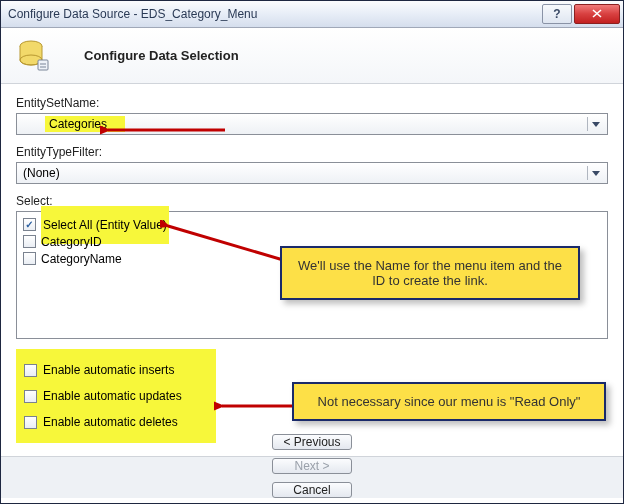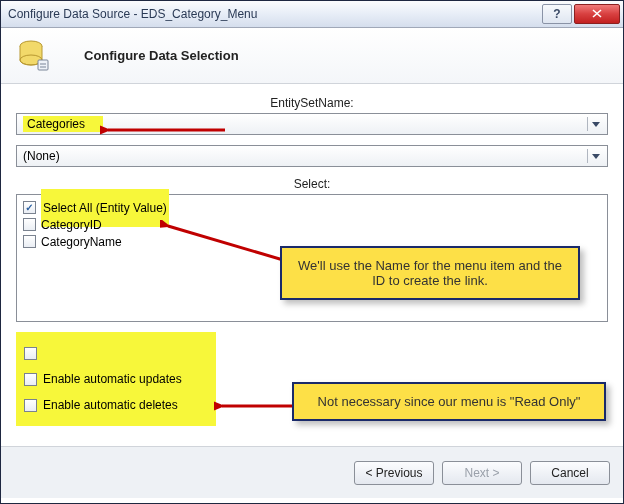--- a/index.html
+++ b/index.html
@@ -11,36 +11,36 @@
 .titlebar .btn { width: 30px; height: 20px; border: 1px solid #8a93a6; background: linear-gradient(#f7f9fc,#dfe6f1); display: flex; align-items: center; justify-content: center; border-radius: 2px; margin-left: 2px; }
 .titlebar .btn.close { width: 46px; background: linear-gradient(#f07a7a,#d84040 50%,#c22020); border-color: #8a2020; color: #fff; }
 .titlebar .btn.help { color: #3a4a66; font-weight: bold; }
 
 .header { height: 56px; border-bottom: 1px solid #d0d4da; display: flex; align-items: center; padding: 0 16px; gap: 32px; background: linear-gradient(#fff,#f4f6f9); }
 .header .icon-box { width: 36px; height: 36px; position: relative; }
 .header h2 { font-size: 13px; font-weight: bold; color: #222; }
 
 .content { padding: 12px 16px 8px 16px; }
 
-.field-label { font-size: 12px; color: #222; margin-bottom: 3px; display: block; text-align: center; }
+.field-label { font-size: 12px; color: #222; margin-bottom: 3px; display: block; }
 .dropdown { width: 100%; height: 22px; border: 1px solid #8a8f98; background: linear-gradient(#fff,#eef1f5); display: flex; align-items: center; padding: 0 6px; position: relative; margin-bottom: 10px; }
 .dropdown .arrow { position: absolute; right: 4px; top: 3px; width: 16px; height: 14px; border-left: 1px solid #b0b6c0; display: flex; align-items: center; justify-content: center; }
 .dropdown .arrow svg { width: 8px; height: 5px; }
-.dd1 .val { background: #f7f73a; padding: 1px 4px; display: inline-block; min-width: 80px; }
+.dd1 .val { background: #f7f73a; padding: 1px 4px; display: inline-block; min-width: 80px; margin-left: 22px; }
 
 .select-box { border: 1px solid #8a8f98; background: #fff; height: 128px; padding: 4px 6px; margin-bottom: 10px; }
 .select-box .row { display: flex; align-items: center; gap: 5px; height: 17px; font-size: 12px; }
 .select-box .row.first .lbl { background: #f7f73a; padding: 12px 2px; }
 .cbx { width: 13px; height: 13px; border: 1px solid #7a828f; background: linear-gradient(#fff,#eaeef4); display: inline-flex; align-items: center; justify-content: center; }
 .cbx.checked::after { content: "✓"; font-size: 10px; color: #2a5fa0; font-weight: bold; line-height: 10px; }
 
 .auto-section { background: #f7f73a; padding: 8px 8px; width: 200px; }
 .auto-section .row { display: flex; align-items: center; gap: 6px; height: 26px; font-size: 12px; }
 
-.bottom-bar { position: absolute; bottom: 6px; left: 0; right: 0; height: 52px; border-top: 1px solid #d0d4da; background: #eef1f5; display: flex; align-items: center; justify-content: flex-end; gap: 8px; padding: 0 14px; }
+.bottom-bar { position: absolute; bottom: 6px; left: 0; right: 0; height: 42px; border-top: 1px solid #d0d4da; background: #eef1f5; display: flex; align-items: center; justify-content: flex-end; gap: 8px; padding: 0 14px; flex-direction: column; }
 .btn-std { height: 24px; min-width: 80px; border: 1px solid #8a8f98; background: linear-gradient(#fbfcfe,#e4e8ef); border-radius: 3px; font-size: 12px; color: #222; padding: 0 10px; display: flex; align-items: center; justify-content: center; }
 .btn-std.disabled { color: #9aa0aa; text-align: center; }
 .btn-std.primary { border-color: #3c74c4; box-shadow: 0 0 0 1px #8ab0e8 inset; }
 
 .callout { position: absolute; background: #fde047; border: 2px solid #1a2a6a; padding: 10px 14px; font-size: 13px; color: #333; text-align: center; box-shadow: 4px 4px 6px rgba(0,0,0,.25); }
 .callout.c1 { left: 280px; top: 246px; width: 300px; }
 .callout.c2 { left: 292px; top: 382px; width: 314px; }
 
 .arrow-svg { position: absolute; pointer-events: none; }
 
@@ -79,20 +79,21 @@
   <label class="field-label">EntitySetName:</label>
   <div class="dropdown dd1">
     <span class="val">Categories</span>
     <span class="arrow">
         <svg viewBox="0 0 8 5">
           <path d="M0 0 L4 5 L8 0 Z" fill="#3a4a66"></path>
         </svg>
       </span>
   </div>
 
+  <label class="field-label">EntityTypeFilter:</label>
   <div class="dropdown">
     <span>(None)</span>
     <span class="arrow">
         <svg viewBox="0 0 8 5">
           <path d="M0 0 L4 5 L8 0 Z" fill="#3a4a66"></path>
         </svg>
       </span>
   </div>
 
   <label class="field-label">Select:</label>
@@ -107,20 +108,21 @@
     </div>
     <div class="row">
       <span class="cbx"></span>
       <span>CategoryName</span>
     </div>
   </div>
 
   <div class="auto-section">
     <div class="row">
       <span class="cbx"></span>
+      <span>Enable automatic inserts</span>
     </div>
     <div class="row">
       <span class="cbx"></span>
       <span>Enable automatic updates</span>
     </div>
     <div class="row">
       <span class="cbx"></span>
       <span>Enable automatic deletes</span>
     </div>
   </div>

